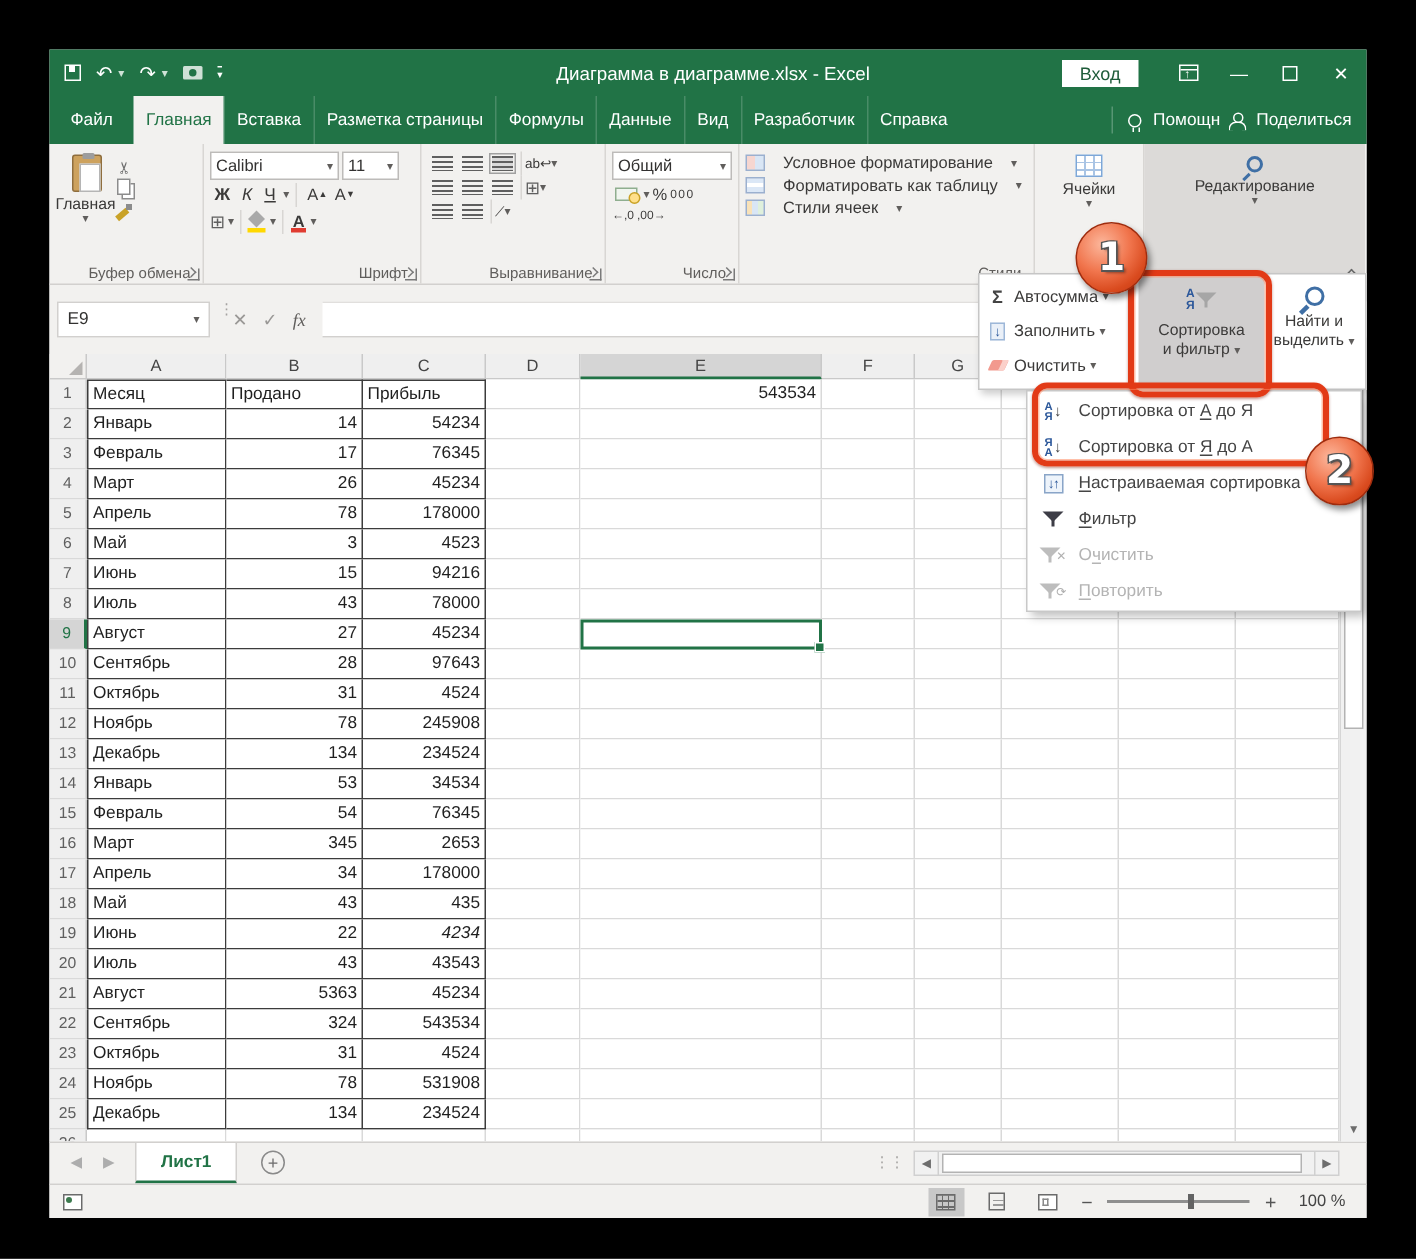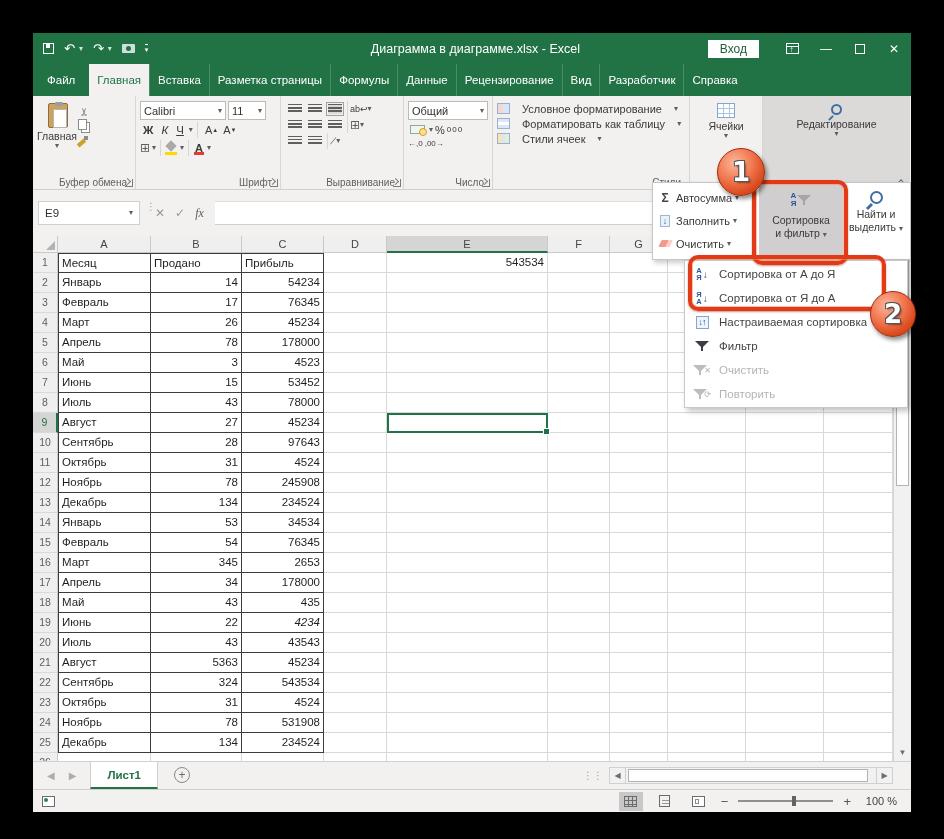--- a/index.html
+++ b/index.html
@@ -233,25 +233,31 @@
   </div>
 
   <div class="tabrow">
     <div class="tab file">Файл</div>
     <div id="tabs-main" style="display:flex">
           <div class="tab active">Главная</div>
           <div class="tab">Вставка</div>
           <div class="tab">Разметка страницы</div>
           <div class="tab">Формулы</div>
           <div class="tab">Данные</div>
-          <div class="tab">Рецензирование</div>
           <div class="tab">Вид</div>
           <div class="tab">Разработчик</div>
           <div class="tab">Справка</div>
         </div>
+    <div class="tabs-right">
+      <span class="helpsep"></span>
+      <span class="bulb"></span>
+      <span>Помощн</span>
+      <span class="person"></span>
+      <span>Поделиться</span>
+    </div>
   </div>
 
   <div class="ribbon">
     <div class="rgroup" style="width:103px">
       <div class="clipwrap">
         <div class="bigbtn">
           <span class="clip"></span>
           <span>Главная</span>
           <span class="dd">▾</span>
         </div>
@@ -491,21 +497,21 @@
             <div class="cell" style="width: 62px;"></div>
             <div class="cell" style="width: 58px;"></div>
             <div class="cell" style="width: 78px;"></div>
             <div class="cell" style="width: 78px;"></div>
             <div class="cell" style="width: 69px;"></div>
           </div>
           <div class="grow">
             <div class="gut" style="width: 25px;">7</div>
             <div class="cell tb tb-l" style="width: 93px;">Июнь</div>
             <div class="cell num tb" style="width: 91px;">15</div>
-            <div class="cell num tb" style="width: 82px;">53452</div>
+            <div class="cell num tb" style="width: 82px;">94216</div>
             <div class="cell" style="width: 63px;"></div>
             <div class="cell" style="width: 161px;"></div>
             <div class="cell" style="width: 62px;"></div>
             <div class="cell" style="width: 58px;"></div>
             <div class="cell" style="width: 78px;"></div>
             <div class="cell" style="width: 78px;"></div>
             <div class="cell" style="width: 69px;"></div>
           </div>
           <div class="grow">
             <div class="gut" style="width: 25px;">8</div>

